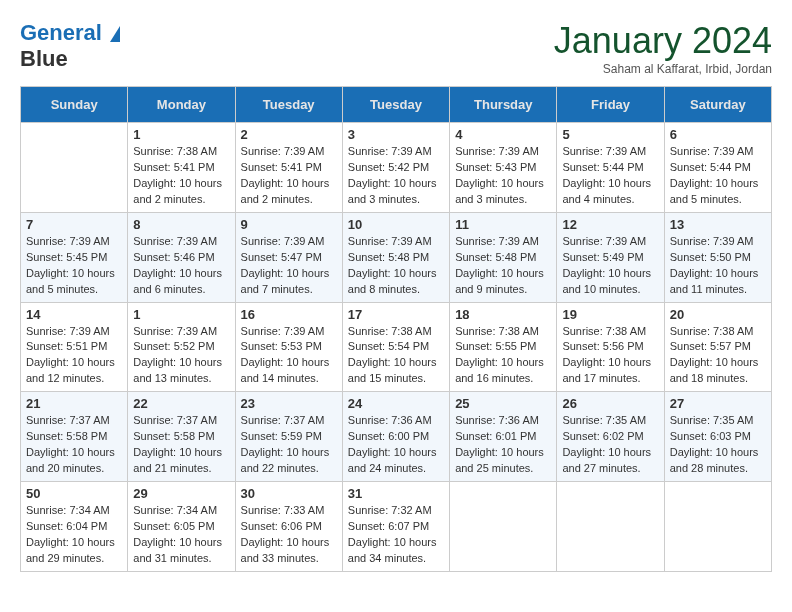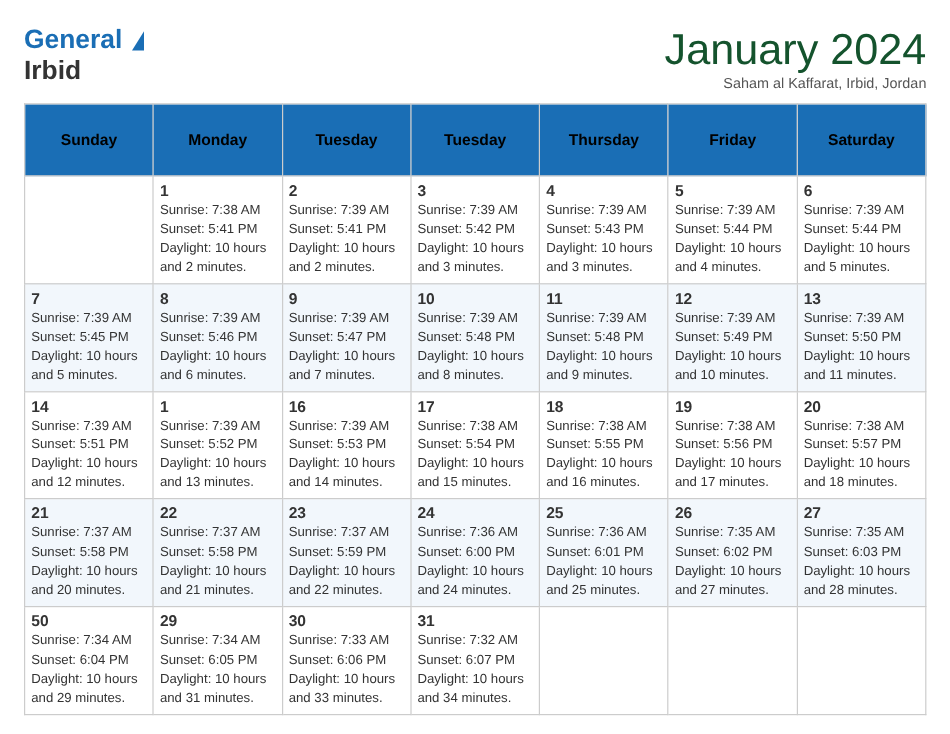--- a/index.html
+++ b/index.html
@@ -32,23 +32,23 @@
       font-size: 12px;
       color: #555;
     }
     table {
       width: 100%;
       border-collapse: collapse;
       table-layout: fixed;
     }
     th {
       background-color: #1a6eb5;
-      color: #000000;
+      color: #e5e5e5;
       text-align: center;
-      padding: 22px 4px;
+      padding: 10px 4px;
       font-size: 13px;
       font-weight: bold;
       border: 1px solid #ccc;
     }
     td {
       vertical-align: top;
       border: 1px solid #ccc;
       padding: 4px 5px;
       font-size: 11px;
       color: #333;
@@ -75,21 +75,21 @@
     th { background-color: #1a6eb5 !important; }
   </style>
 </head>
 <body>
 
 <div class="header">
   <div class="logo">
     <div style="font-size:22px; font-weight:bold; color:#333; line-height:1.2;">
       <span style="color:#1a6eb5;">General</span>
       <span style="display:inline-block; width:0; height:0; border-left:10px solid transparent; border-bottom:16px solid #1a6eb5; margin-left:2px; vertical-align:middle;"></span>
-      <br><span>Irbid</span>
+      <br><span>Blue</span>
     </div>
   </div>
   <div class="title-section">
     <div class="month-title">January 2024</div>
     <div class="location">Saham al Kaffarat, Irbid, Jordan</div>
   </div>
 </div>
 
 <table>
   <thead>

